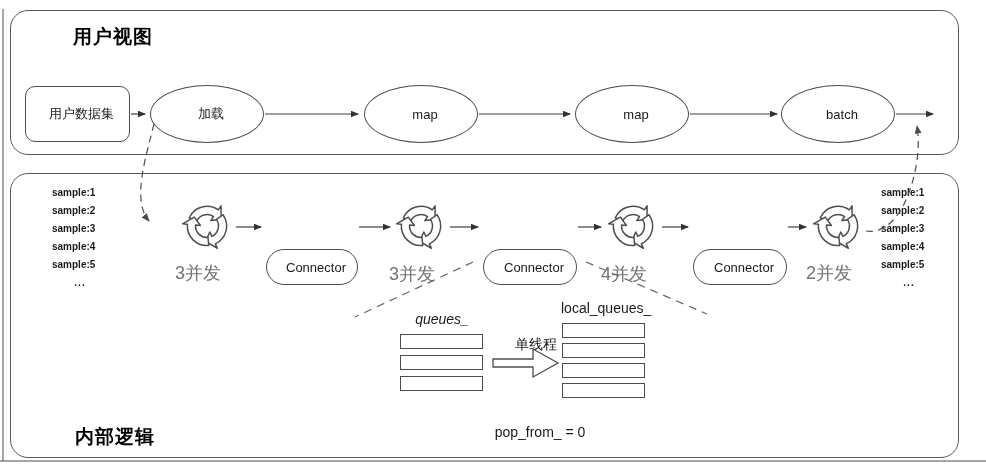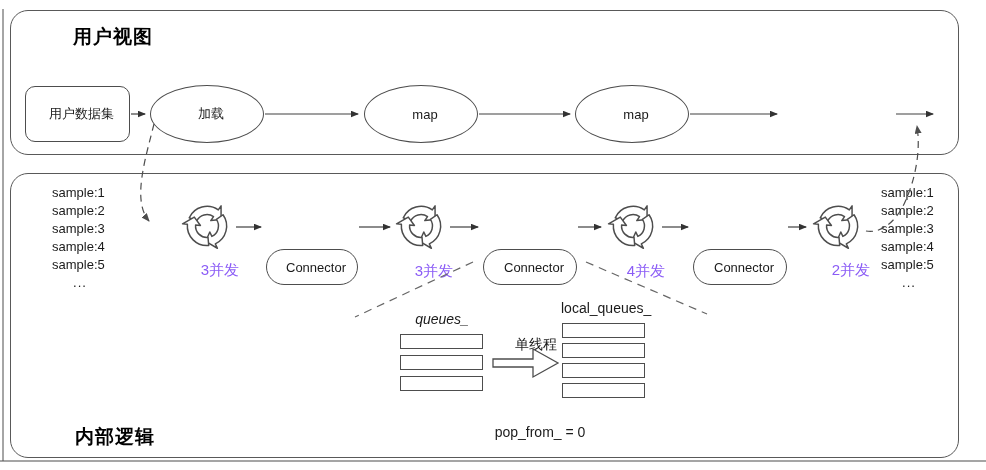--- a/index.html
+++ b/index.html
@@ -19,26 +19,27 @@
   .node{
     position:absolute;display:flex;align-items:center;justify-content:center;
     box-sizing:border-box;border:1.2px solid #4d4d4d;background:#fff;
     font-size:13px;color:#1a1a1a;white-space:nowrap;padding-left:8px;
   }
   .rect-node{border-radius:10px;}
   .ellipse-node{border-radius:50%;}
   .stadium-node{border-radius:18px;margin-top:40px;}
   .cycle{position:absolute;width:54px;height:54px;}
   .c-label{
-    position:absolute;width:64px;text-align:right;font-size:15px;color:#8b5cf6;
+    position:absolute;width:64px;text-align:left;font-size:18px;color:#737373;
     white-space:nowrap;
   }
   .sample-list{
-    position:absolute;width:56px;font-size:13px;line-height:18px;color:#1a1a1a;
+    position:absolute;width:56px;font-size:10px;line-height:18px;color:#1a1a1a;
     white-space:nowrap;
+    font-weight:bold;
   }
   .sample-list div:last-child{text-align:center;letter-spacing:1px;}
   .q-label{
     position:absolute;width:84px;text-align:center;font-size:14px;color:#1a1a1a;
     white-space:nowrap;
   }
   .q-slot{
     position:absolute;width:83px;height:15px;box-sizing:border-box;
     border:1.1px solid #4d4d4d;background:#fff;
   }
@@ -66,20 +67,21 @@
   <div class="panel under" style="left:10px;top:10px;width:947px;height:143px;"></div>
   <div class="panel under" style="left:10px;top:173px;width:947px;height:283px;"></div>
 
   <div class="panel-title" style="left:73px;top:24px;">用户视图</div>
   <div class="panel-title" style="left:75px;top:424px;">内部逻辑</div>
 
   <div class="node rect-node mid" style="left:25px;top:86px;width:105px;height:56px;">用户数据集</div>
   <div class="node ellipse-node mid" style="left:150px;top:85px;width:114px;height:58px;">加载</div>
   <div class="node ellipse-node mid" style="left:364px;top:85px;width:114px;height:58px;">map</div>
   <div class="node ellipse-node mid" style="left:575px;top:85px;width:114px;height:58px;">map</div>
+  <div class="node ellipse-node mid" style="left:781px;top:85px;width:114px;height:58px;">batch</div>
 
   <div class="sample-list mid" style="left:52px;top:184px;">
     <div>sample:1</div>
     <div>sample:2</div>
     <div>sample:3</div>
     <div>sample:4</div>
     <div>sample:5</div>
     <div>...</div>
   </div>
   <div class="sample-list mid" style="left:881px;top:184px;">

